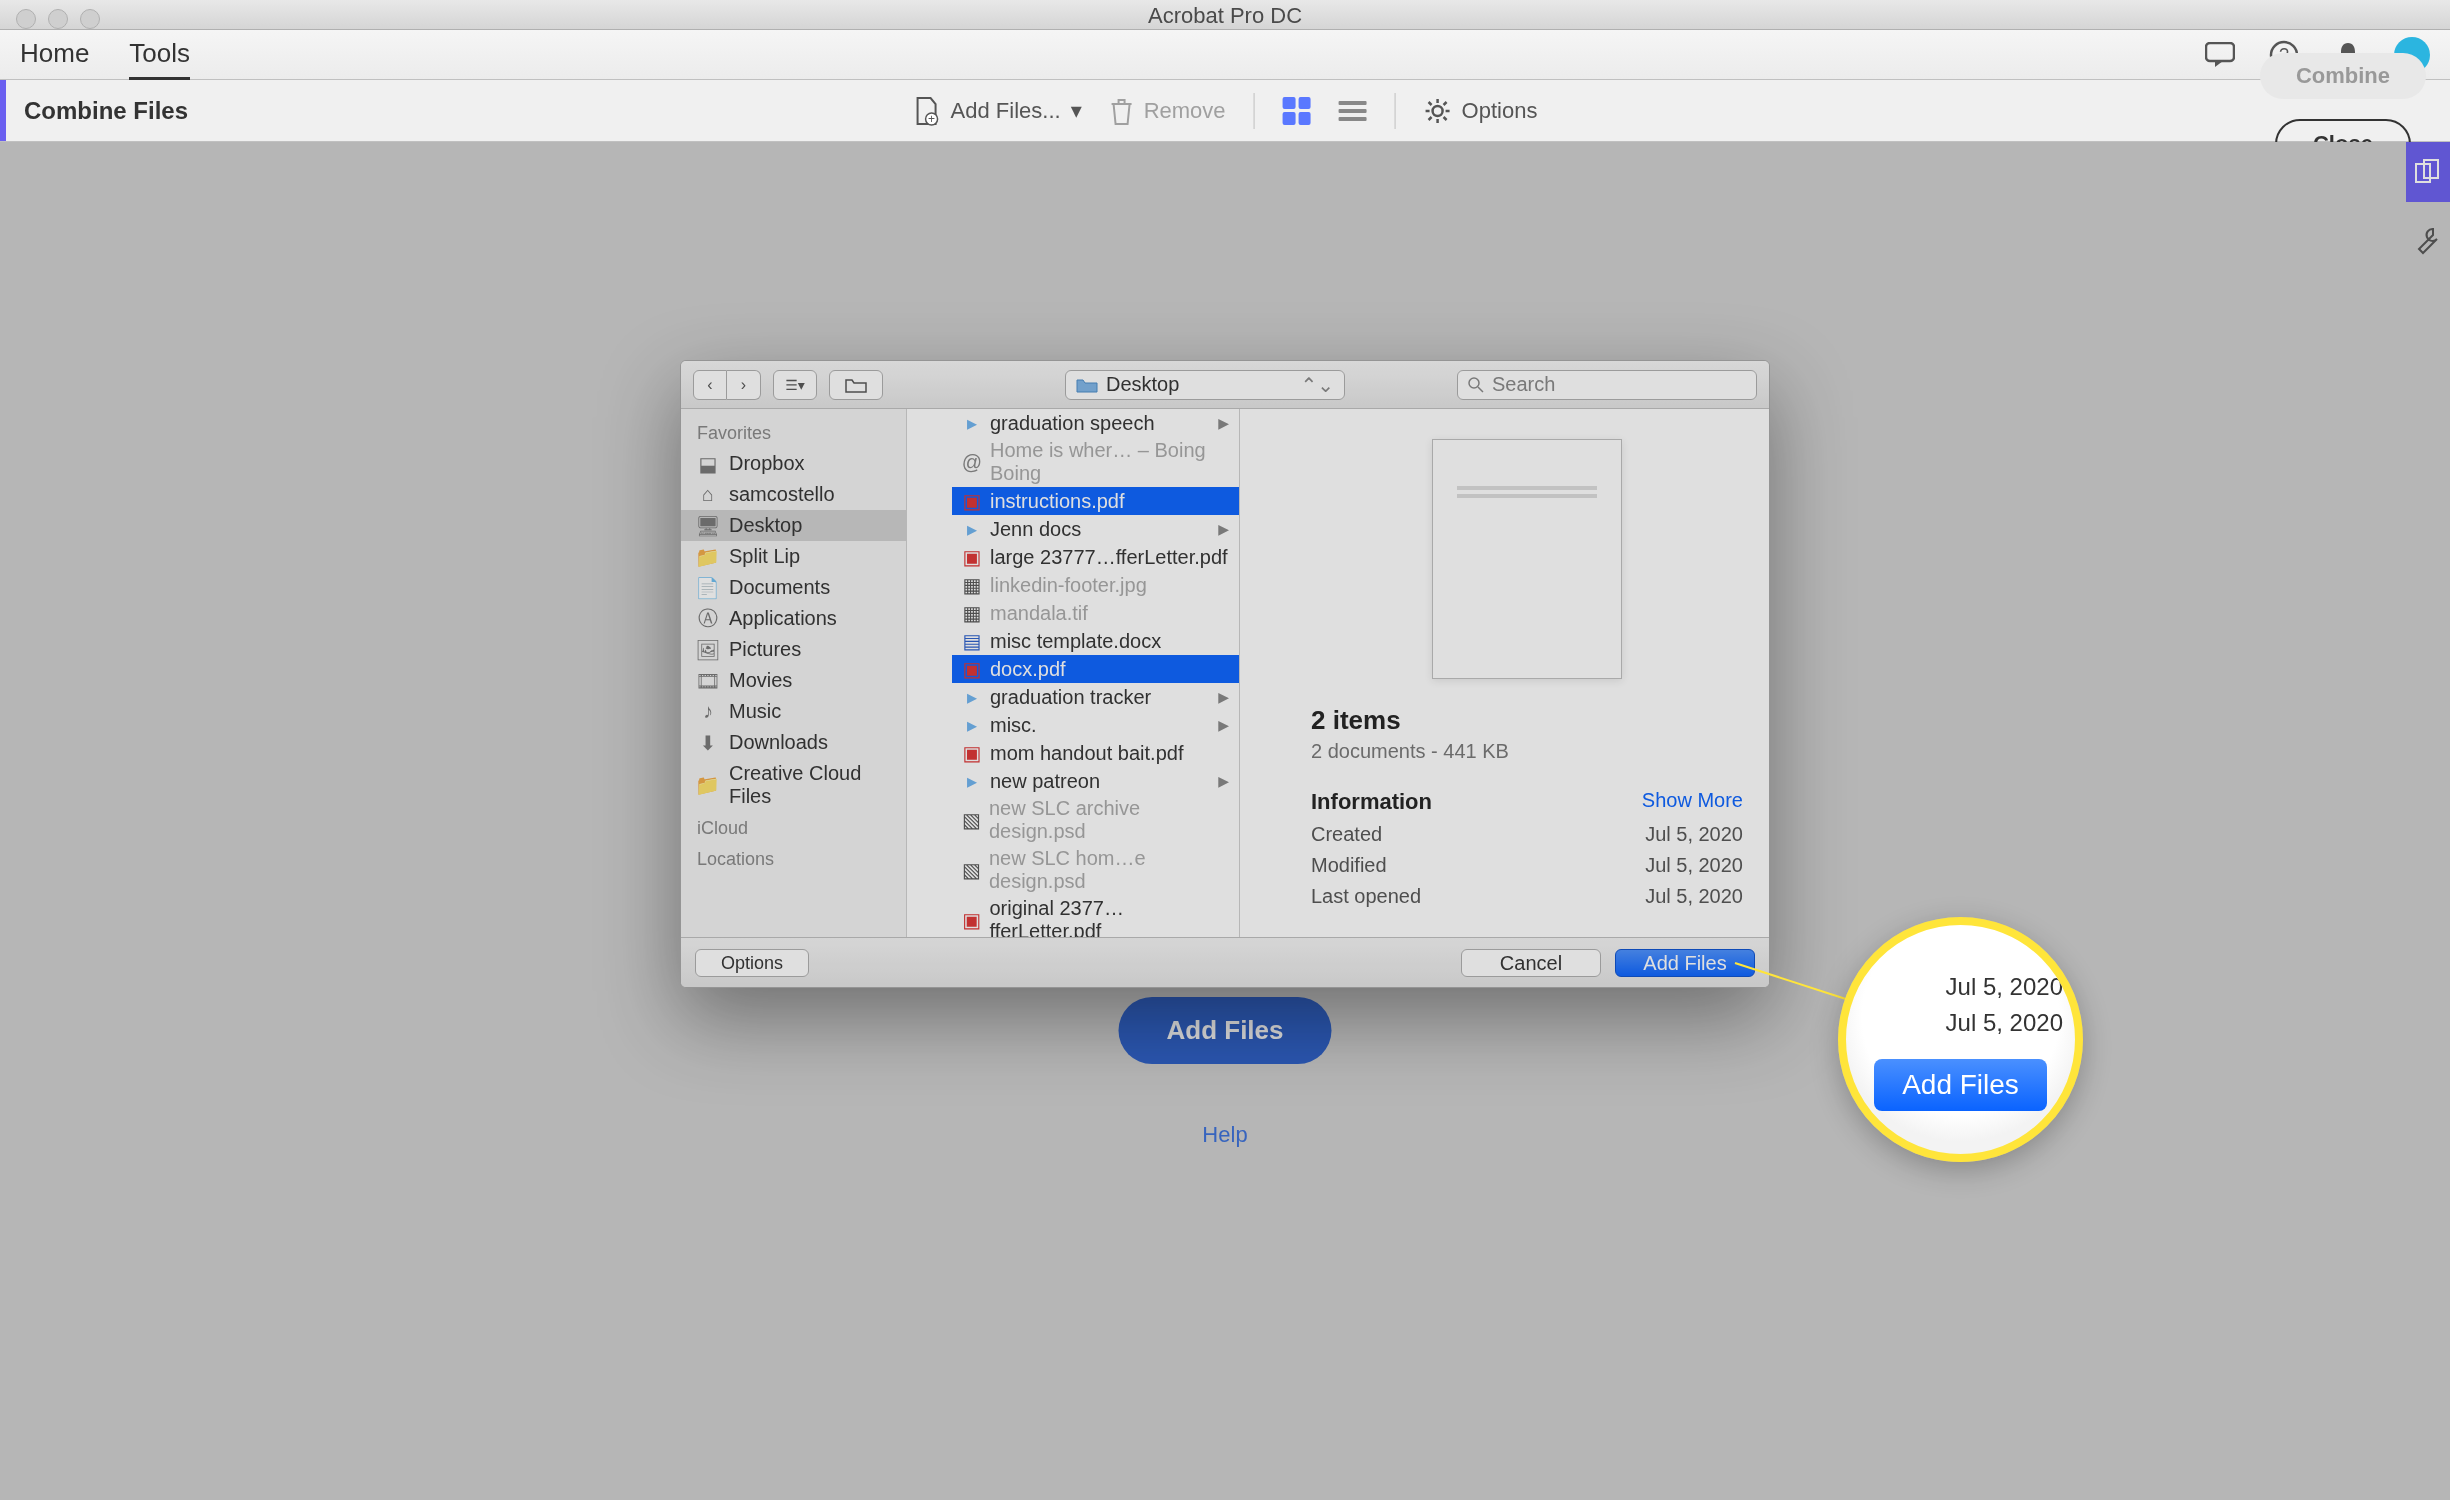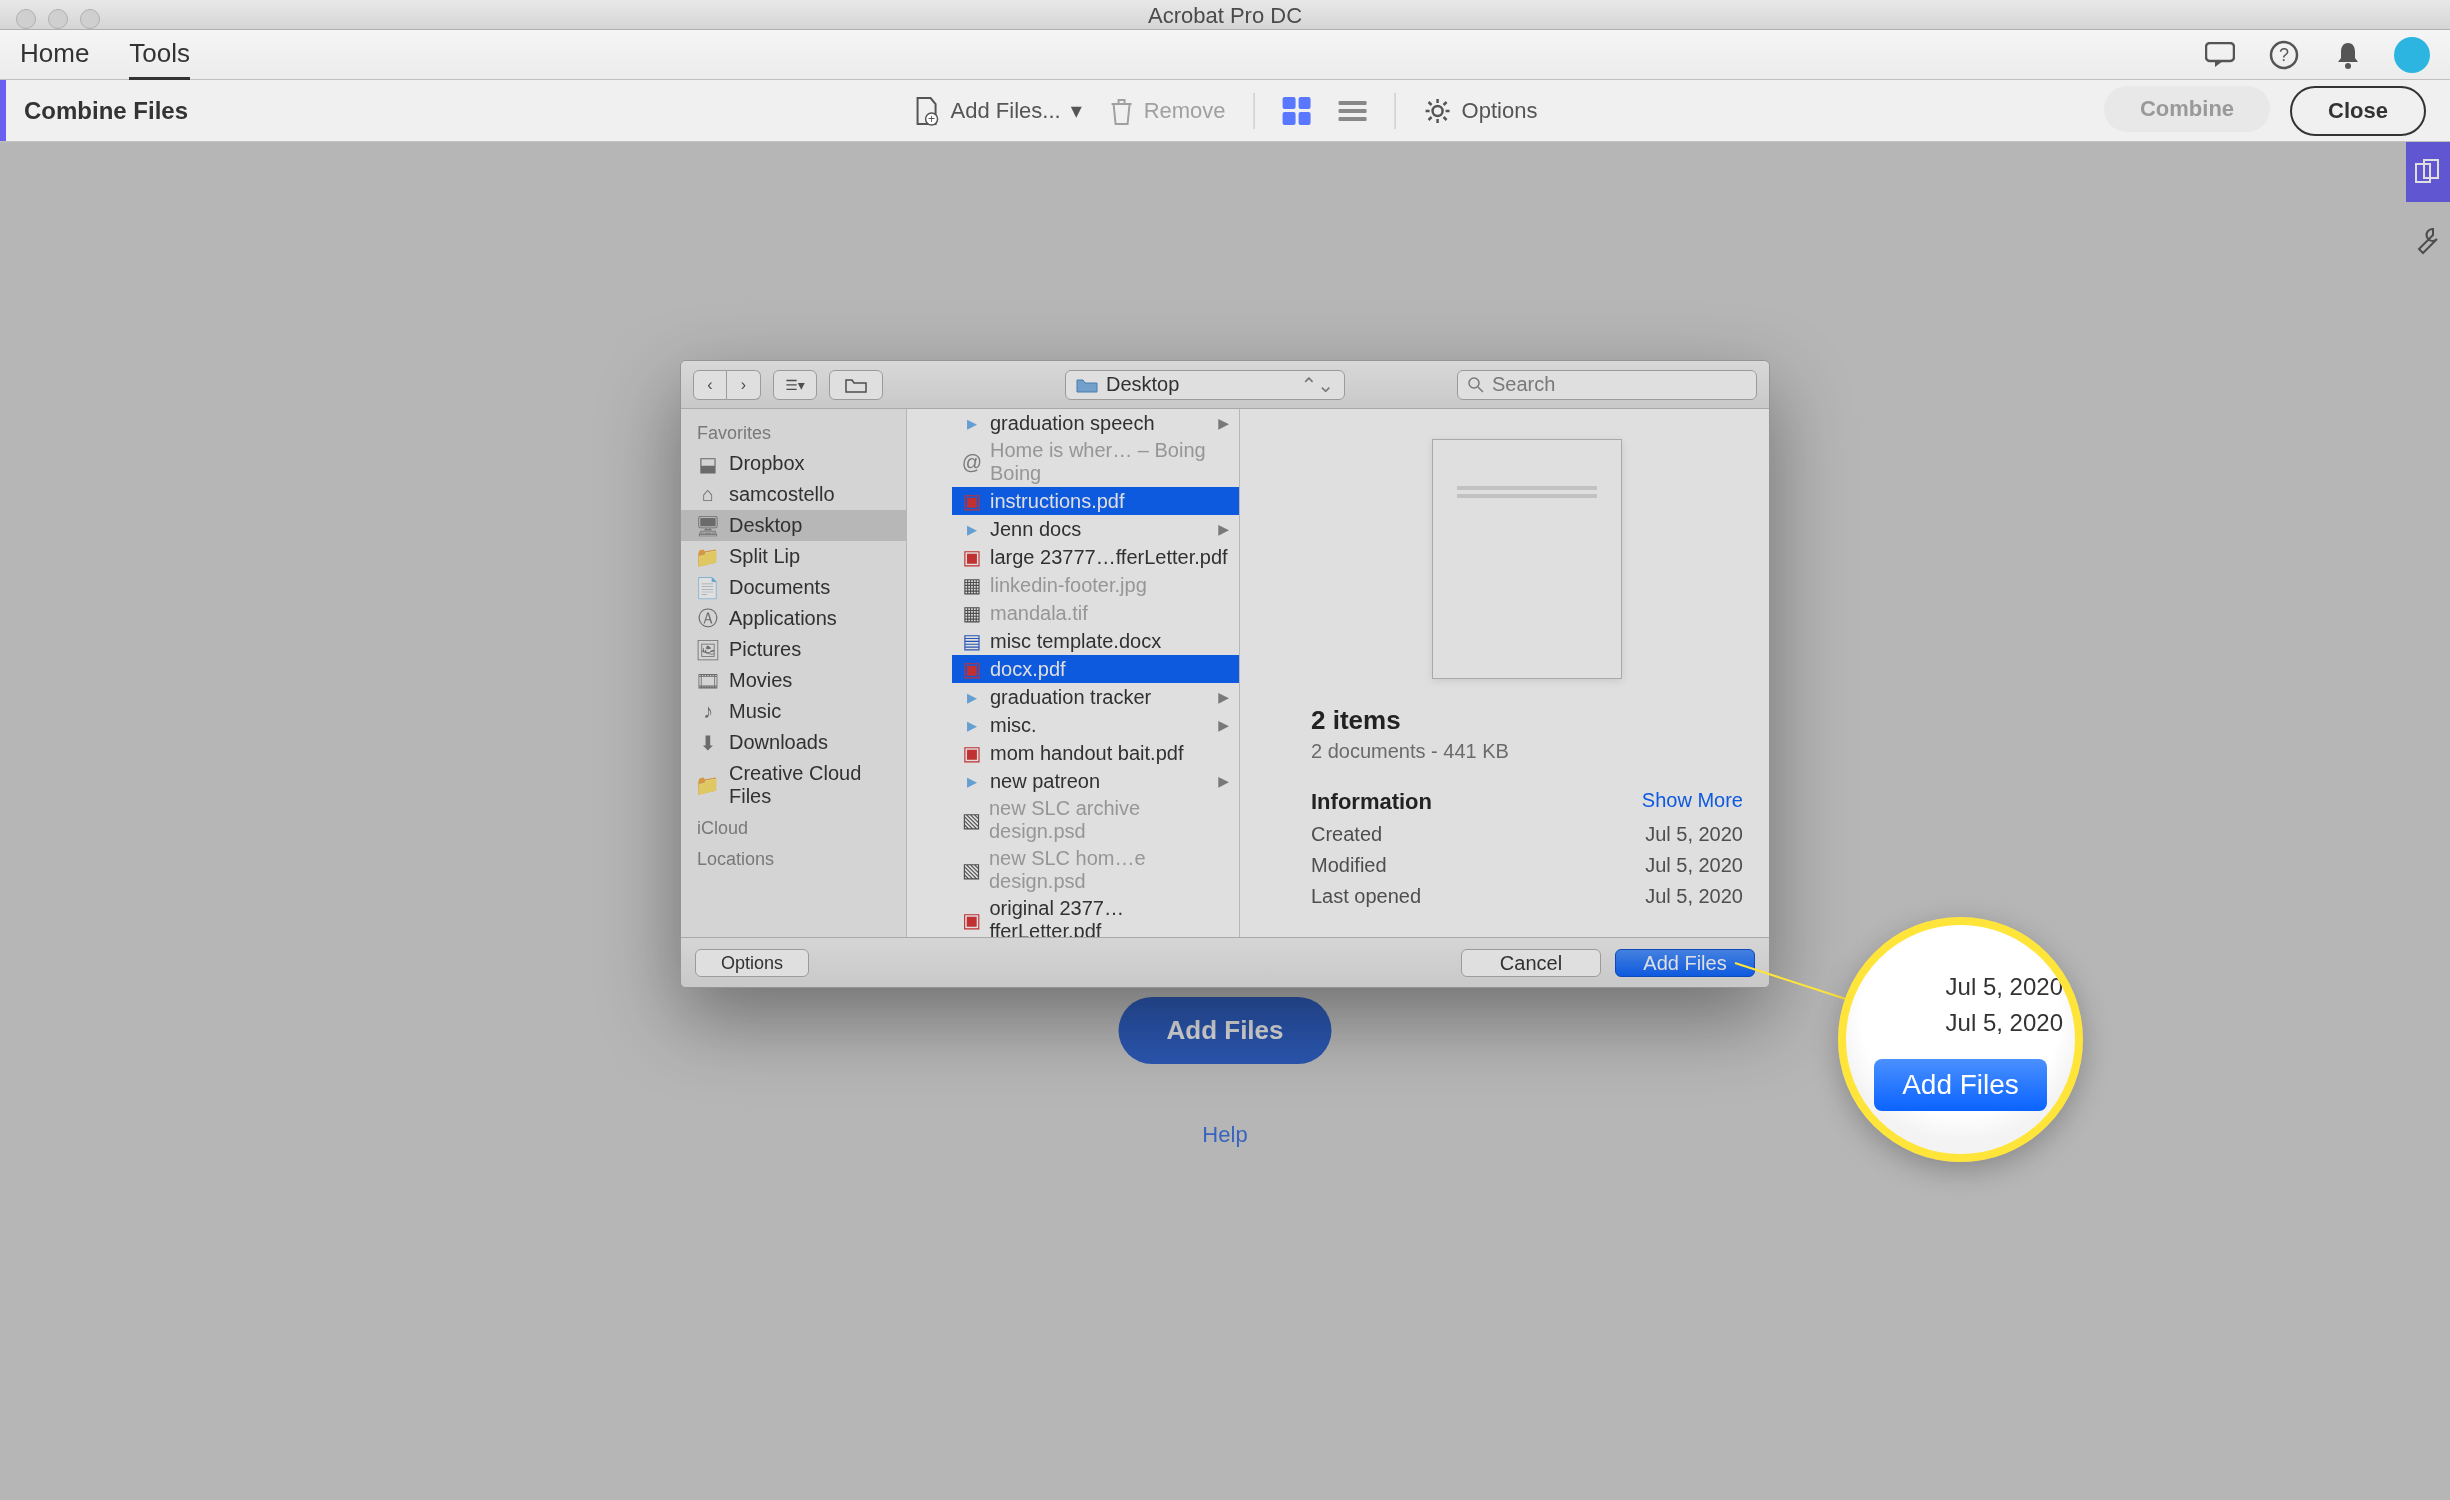--- a/index.html
+++ b/index.html
@@ -26,21 +26,21 @@
 .toolbar-accent { position: absolute; left: 0; top: 0; width: 6px; height: 100%; background: #6a5ff0; }
 .toolbar-center { position: absolute; left: 50%; transform: translateX(-50%); display: flex; align-items: center; gap: 28px; }
 .tb-btn { display: flex; align-items: center; gap: 10px; font-size: 22px; color: #555; }
 .tb-btn.disabled { color: #a0a0a0; }
 .tb-sep { width: 1px; height: 36px; background: #c0c0c0; }
 .view-toggle { display: flex; gap: 6px; }
 .view-toggle span { display: grid; grid-template-columns: 1fr 1fr; gap: 3px; width: 28px; height: 28px; }
 .view-toggle span i { background: #5a78ff; border-radius: 2px; }
 .view-list { display: flex; flex-direction: column; gap: 4px; width: 28px; }
 .view-list i { height: 4px; background: #888; border-radius: 1px; }
-.toolbar-right { margin-left: auto; display: flex; align-items: flex-start; gap: 20px; }
+.toolbar-right { margin-left: auto; display: flex; align-items: center; gap: 20px; flex-direction: column; }
 .combine-btn { padding: 10px 36px; border-radius: 30px; background: #e8e8e8; color: #999; font-size: 22px; font-weight: 600; }
 .close-btn { padding: 10px 36px; border-radius: 30px; border: 2px solid #333; color: #333; font-size: 22px; font-weight: 600; }
 
 
 .main { position: absolute; left: 0; right: 0; top: 142px; bottom: 0; background: #cfcfcf; }
 
 
 .centered-btns { position: absolute; left: 50%; top: 855px; transform: translateX(-50%); display: flex; flex-direction: column; align-items: center; gap: 14px; }
 .pill-btn { padding: 18px 48px; border-radius: 40px; font-size: 26px; font-weight: 600; }
 .pill-primary { background: #2b5fc9; color: #fff; }

